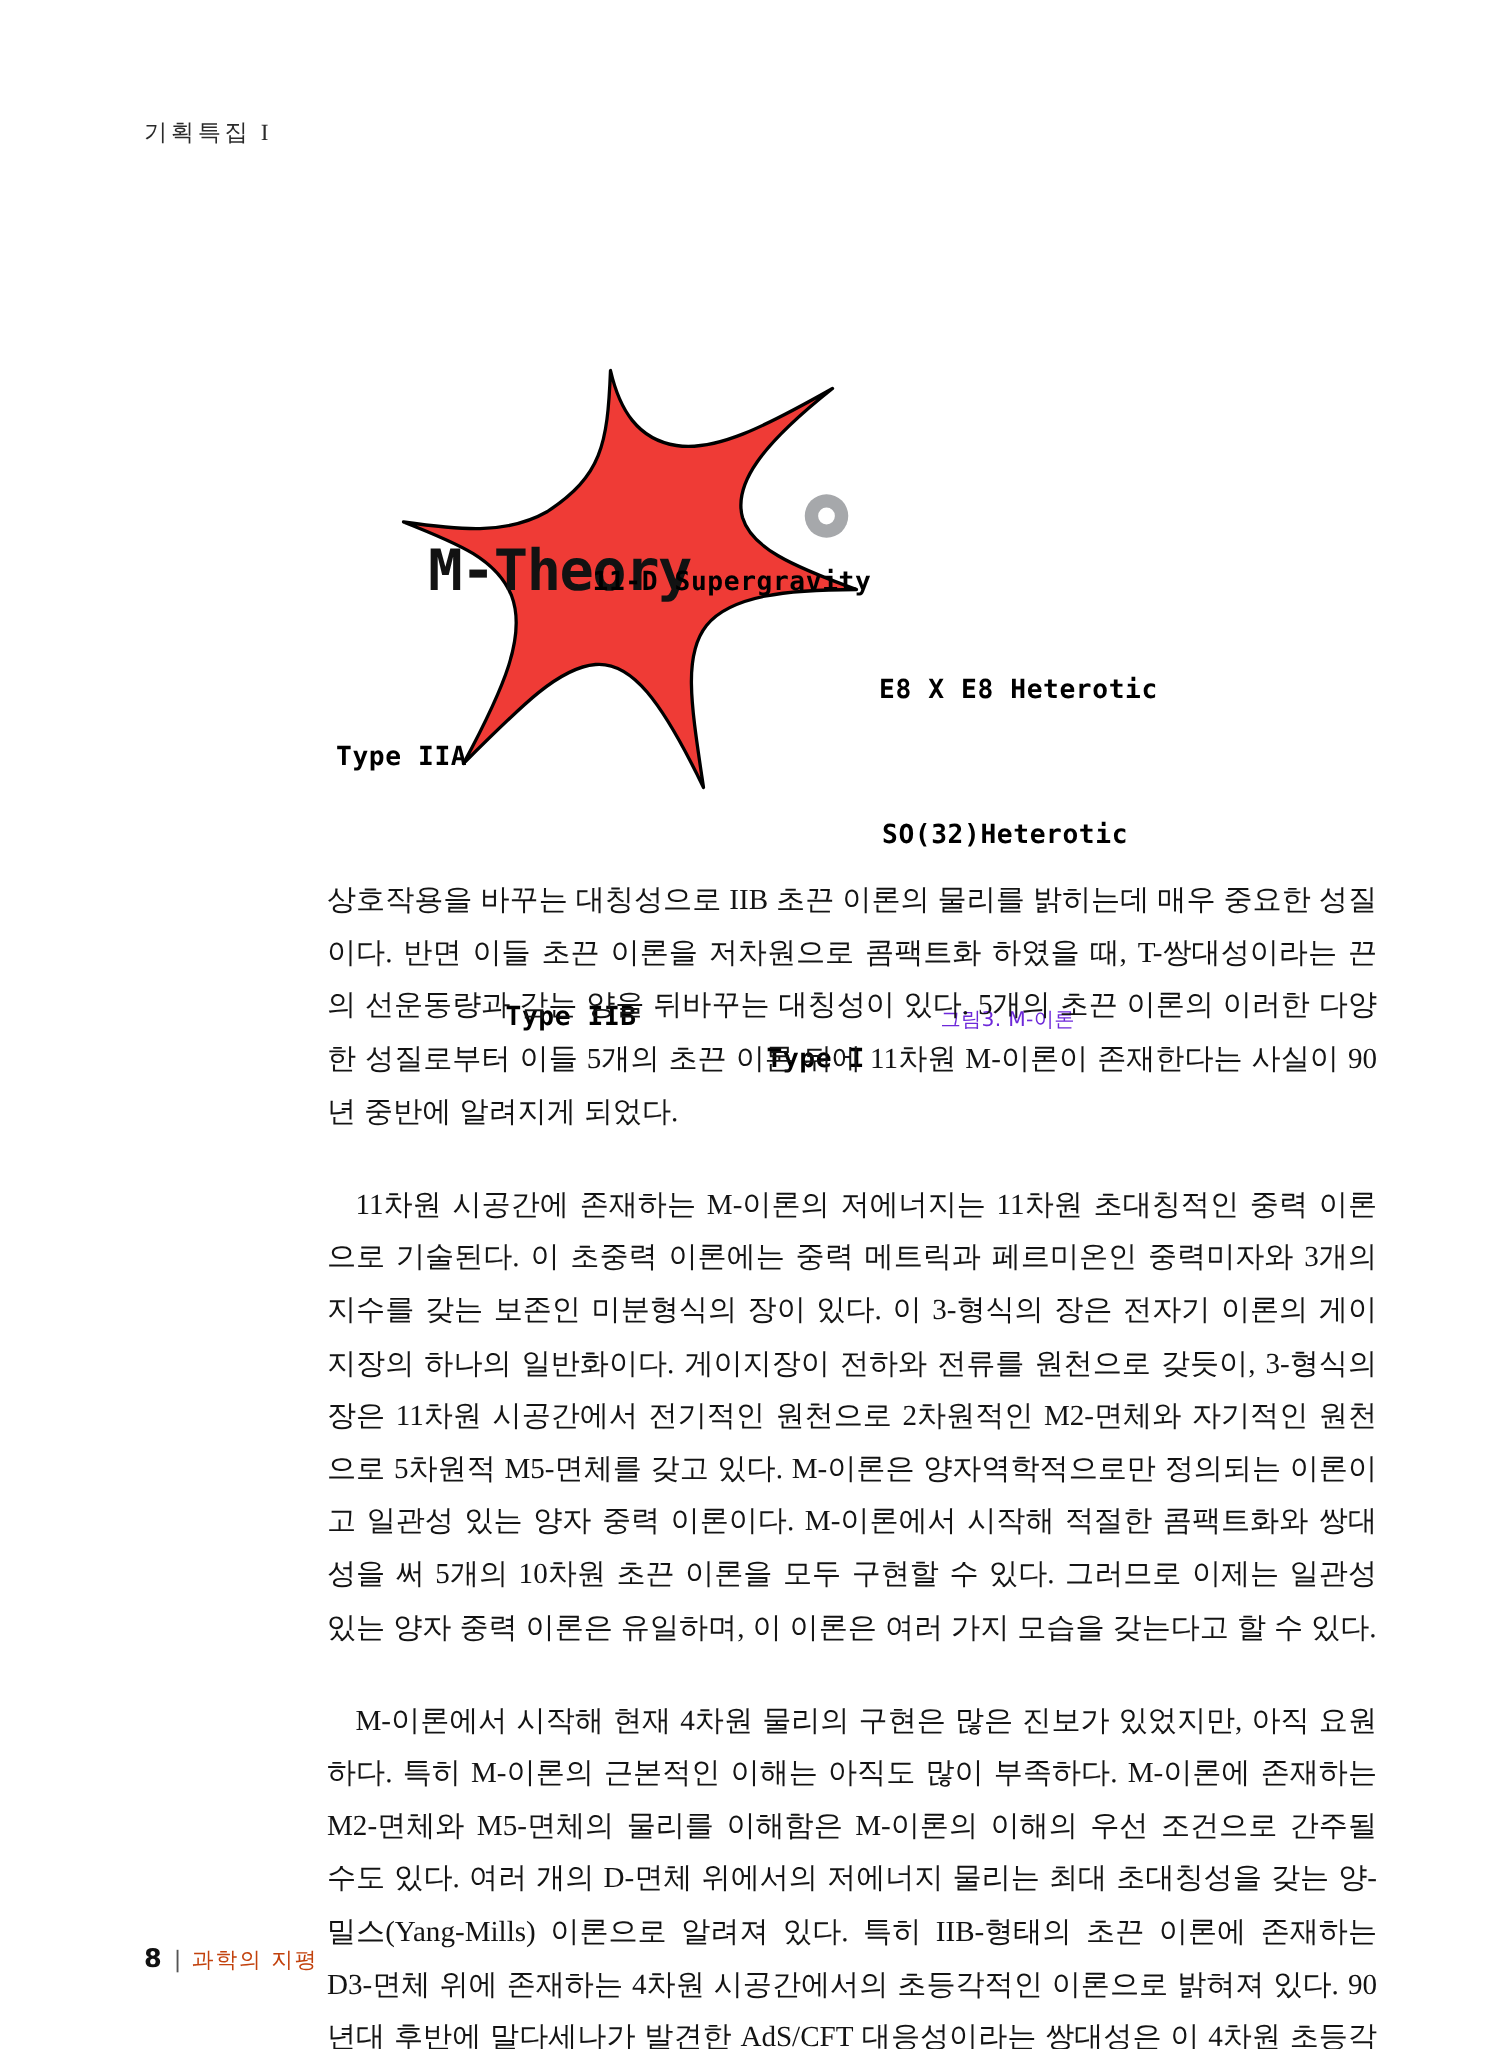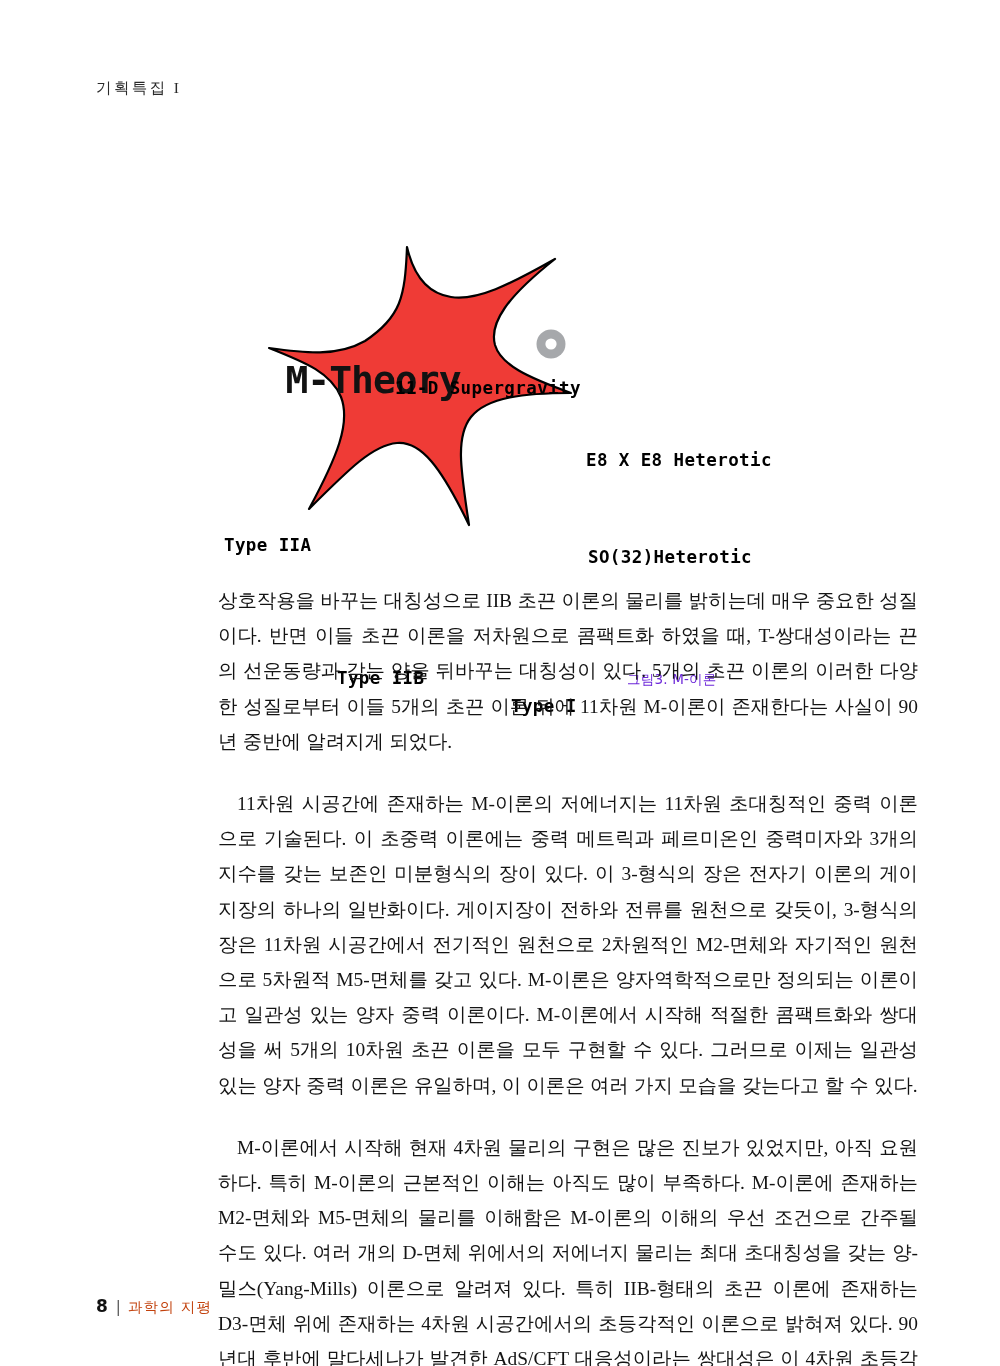--- a/index.html
+++ b/index.html
@@ -66,21 +66,21 @@
     position: absolute;
     font-family: "DejaVu Sans Mono", "Liberation Mono", monospace;
     font-size: 17.5px;
     font-weight: 700;
     letter-spacing: 0.4px;
     color: #000000;
     white-space: nowrap;
   }
   .lbl-sugra   { left: 355px; top: 228px; padding-left: 40px; }
   .lbl-e8      { left: 586px; top: 300px; text-align: right; }
-  .lbl-iia     { left: 224px; top: 345px; margin-top: 40px; }
+  .lbl-iia     { left: 224px; top: 345px; }
   .lbl-so32    { left: 588px; top: 397px; }
   .lbl-iib     { left: 298px; top: 518px; margin-left: 39px; }
   .lbl-typei   { left: 511px; top: 546px; }
 
   .fig-caption {
     position: absolute;
     left: 627px;
     top: 521px;
     font-family: "DejaVu Sans", "Liberation Sans", sans-serif;
     font-size: 13.5px;

